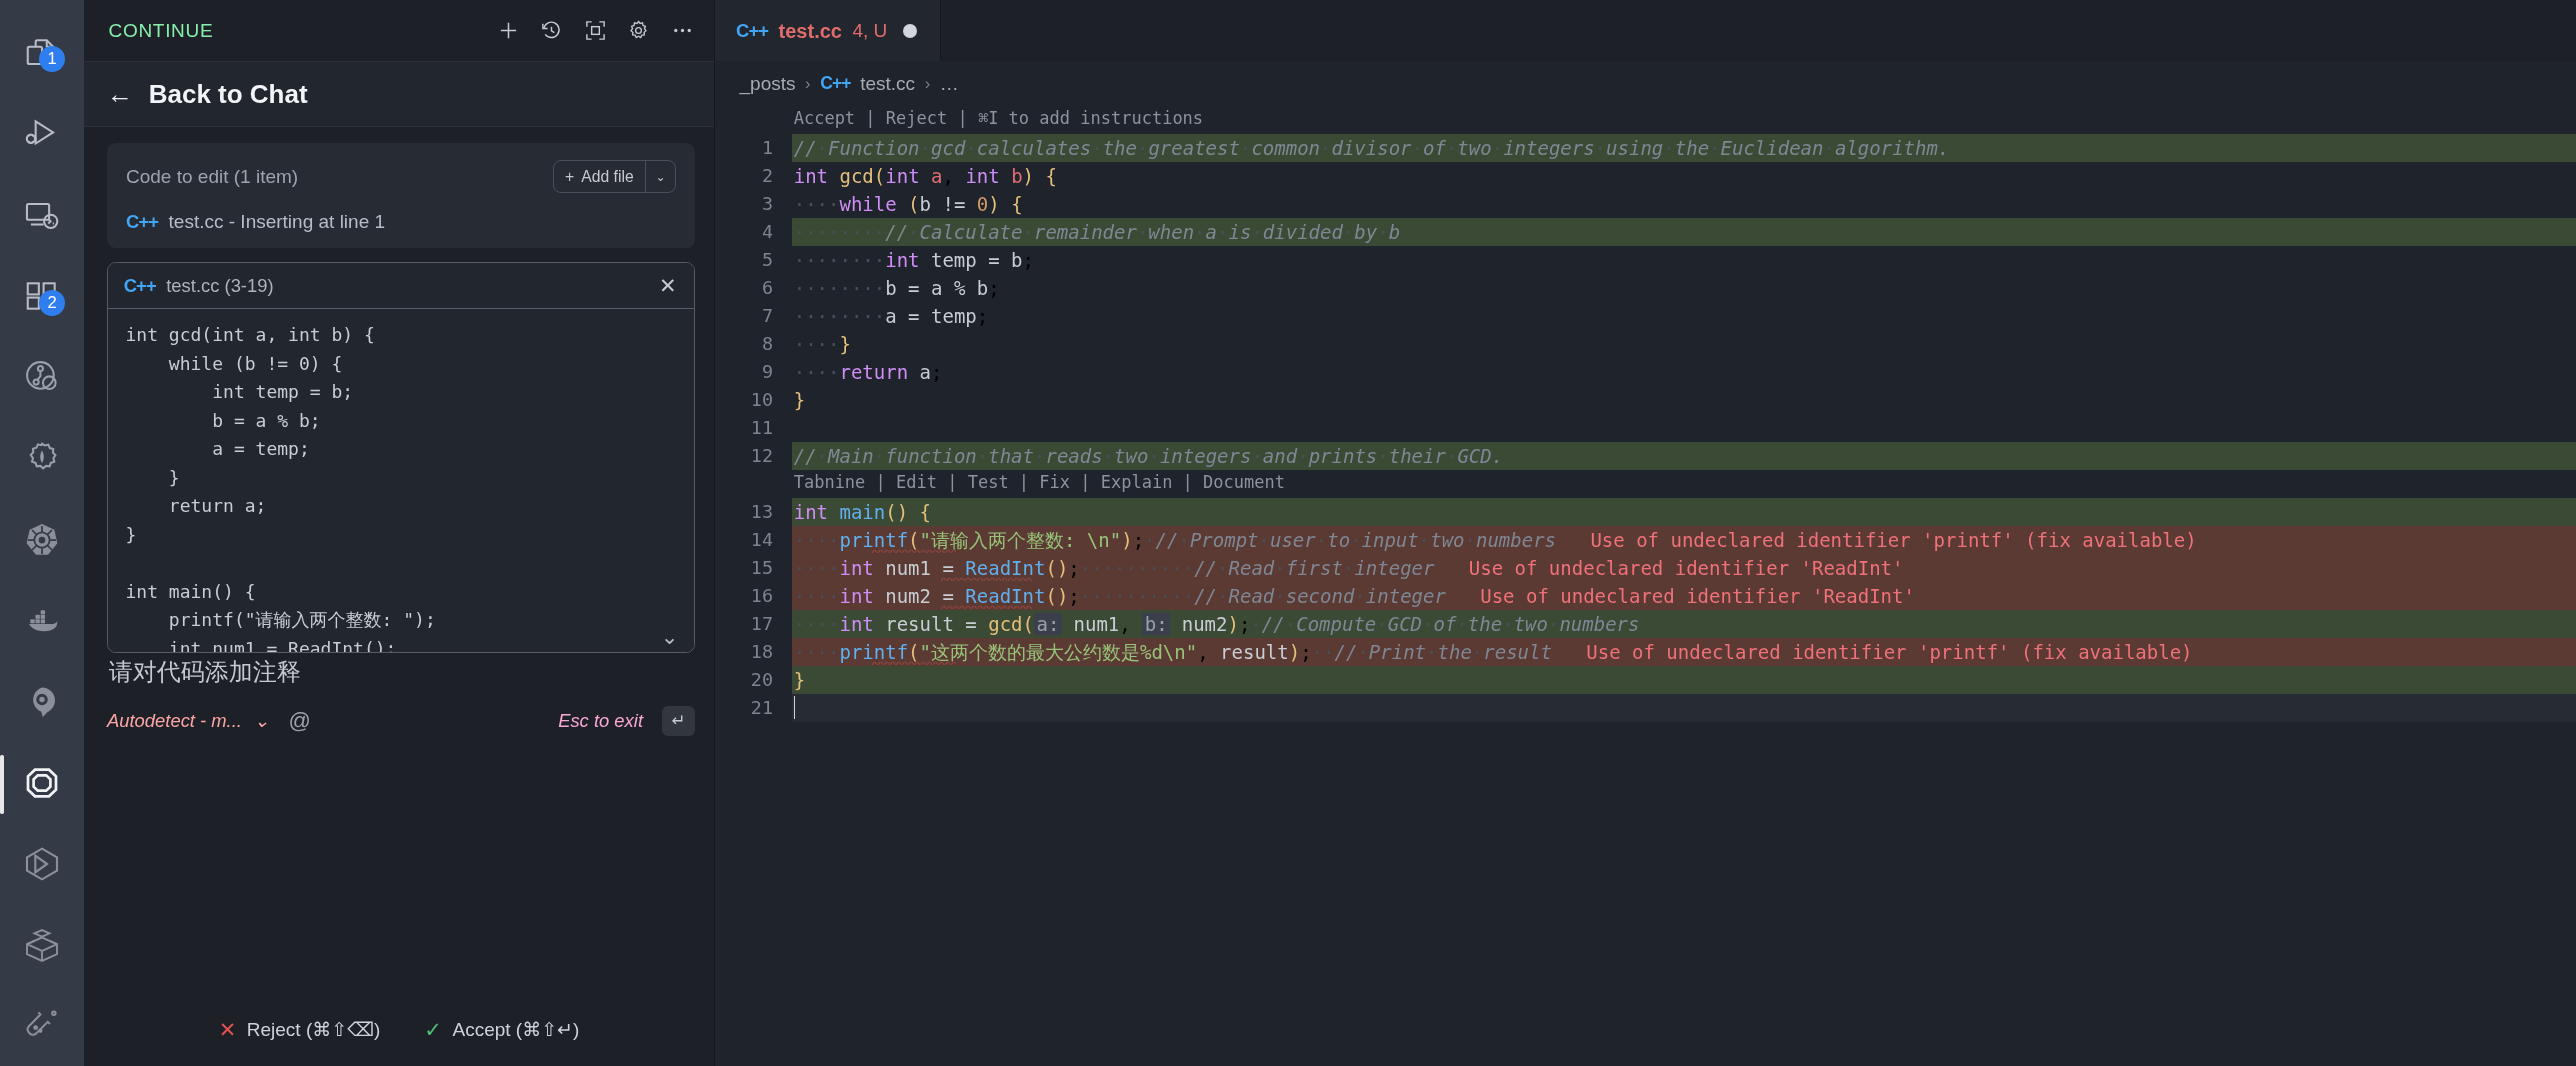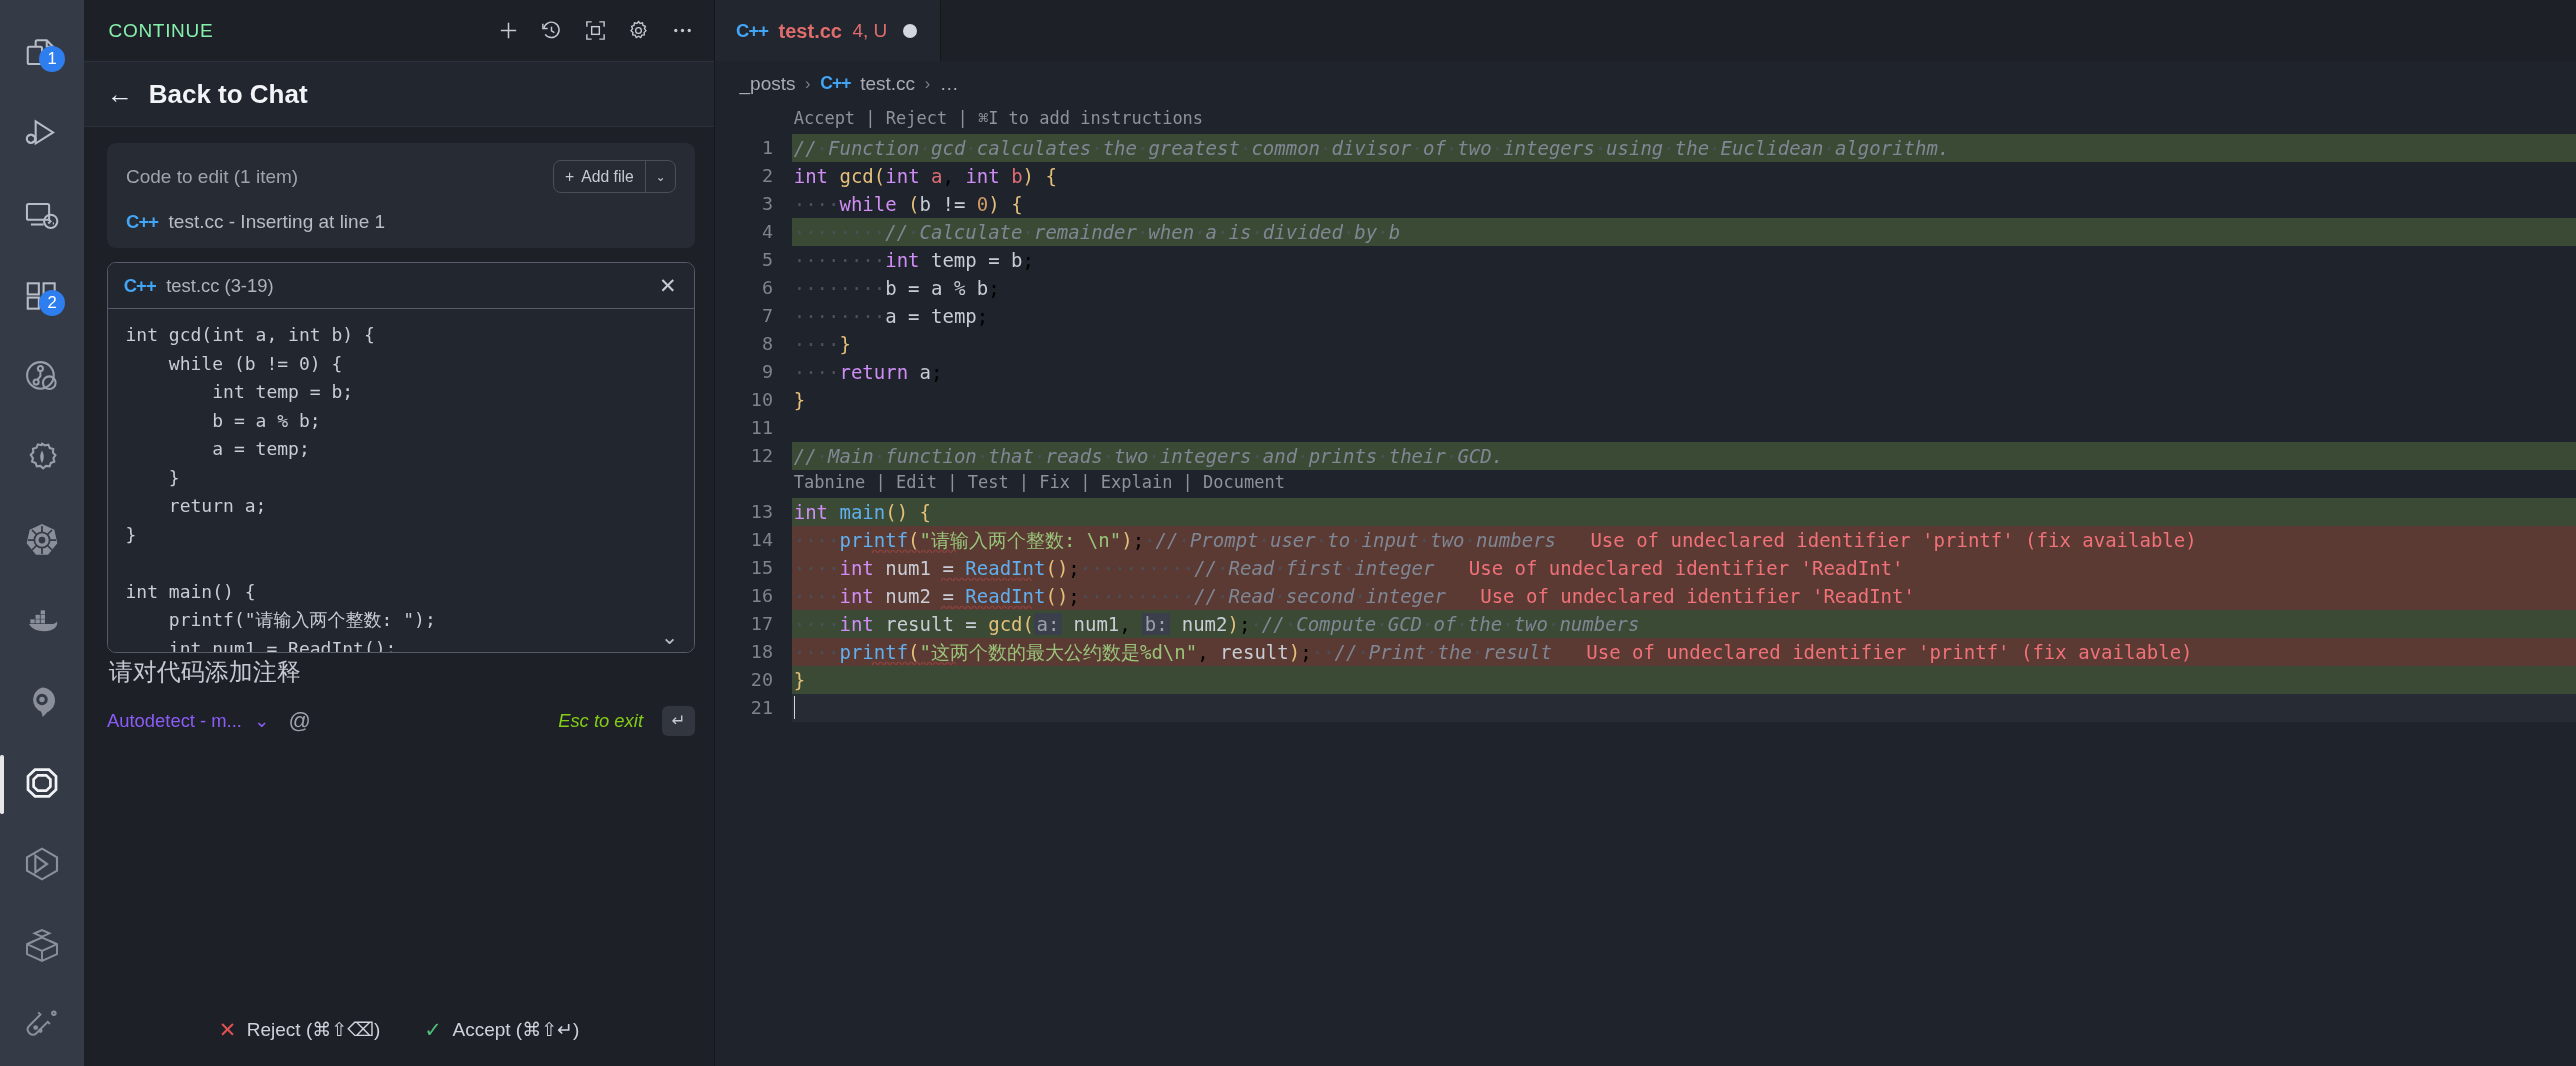--- a/index.html
+++ b/index.html
@@ -134,24 +134,24 @@
   .prompt-text {
     margin-top: 3px;
     color: #c4c8d0; font-size: 24px;
     padding-left: 1.7px;
   }
   .input-footer {
     margin-top: 17.5px;
     display: flex; align-items: center;
     gap: 19px;
   }
-  .model-select { display: flex; align-items: center; gap: 12.2px; color: #8b5cf6; font-size: 18.4px; }
+  .model-select { display: flex; align-items: center; gap: 12.2px; color: #fca5a5; font-size: 18.4px; font-style: italic; }
   .at-icon { color: #9ea3ad; font-size: 22px; }
   .footer-spacer { flex: 1; }
-  .esc-hint { color: #84cc16; font-size: 18.4px; font-style: italic; margin-left: 25px; }
+  .esc-hint { color: #f9a8d4; font-size: 18.4px; font-style: italic; margin-left: 25px; }
   .enter-key {
     width: 33px; height: 30px; border-radius: 6.1px; background: #32363f;
     display: flex; align-items: center; justify-content: center;
     color: #c6c9d1; font-size: 16.6px;
   }
 
   .panel-bottom {
     height: 75px;
     display: flex; align-items: center; justify-content: center;
     gap: 44px;

